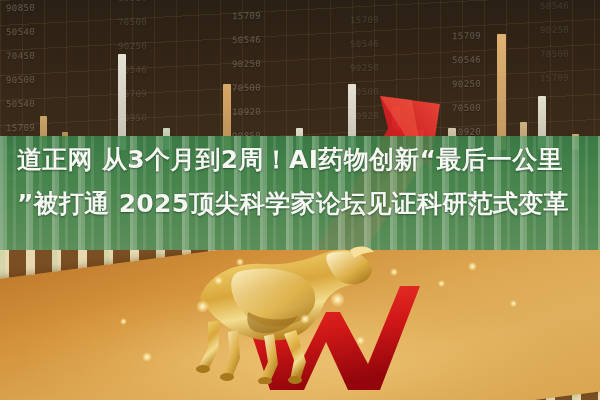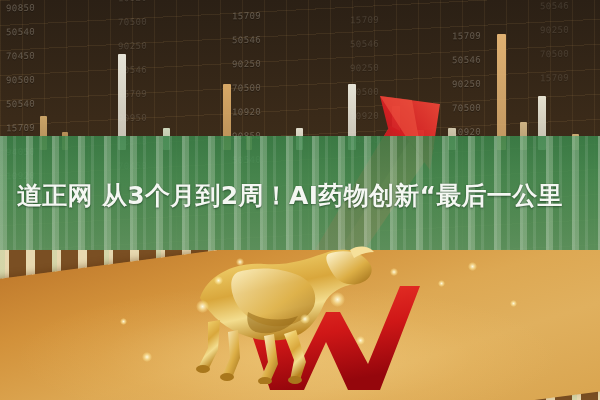--- a/index.html
+++ b/index.html
@@ -125,21 +125,21 @@
   .spark{
     position:absolute;border-radius:50%;
     background:radial-gradient(circle,rgba(255,252,225,.95) 0%,
         rgba(255,235,160,.55) 40%, rgba(255,220,120,0) 72%);
     pointer-events:none;
   }
 
   
   .title-wrap{
     position:absolute;left:0;top:138px;width:600px;height:116px;
-    display:flex;flex-direction:column;justify-content:center;
+    display:flex;flex-direction:column;justify-content:flex-start;
     padding-left:17px;box-sizing:border-box;
   }
   .title-line{
     color:#f4f7f2;
     font-size:25px;
     font-weight:bold;
     line-height:44px;
     letter-spacing:.3px;
     white-space:nowrap;
     text-shadow:0 1px 2px rgba(20,50,25,.55), 0 0 1px rgba(0,0,0,.3);
@@ -288,15 +288,16 @@
       <div class="spark" style="left: 390px; top: 268px; width: 8px; height: 8px;"></div>
       <div class="spark" style="left: 142px; top: 352px; width: 10px; height: 10px;"></div>
       <div class="spark" style="left: 438px; top: 280px; width: 7px; height: 7px;"></div>
       <div class="spark" style="left: 120px; top: 318px; width: 7px; height: 7px;"></div>
       <div class="spark" style="left: 468px; top: 262px; width: 9px; height: 9px;"></div>
       <div class="spark" style="left: 510px; top: 300px; width: 7px; height: 7px;"></div>
     </div>
 
   <div class="title-wrap">
     <div class="title-line">道正网 从3个月到2周！AI药物创新“最后一公里</div>
+    <div class="title-line">”被打通 2025顶尖科学家论坛见证科研范式变革</div>
   </div>
 
 </div>
 
 </body></html>

